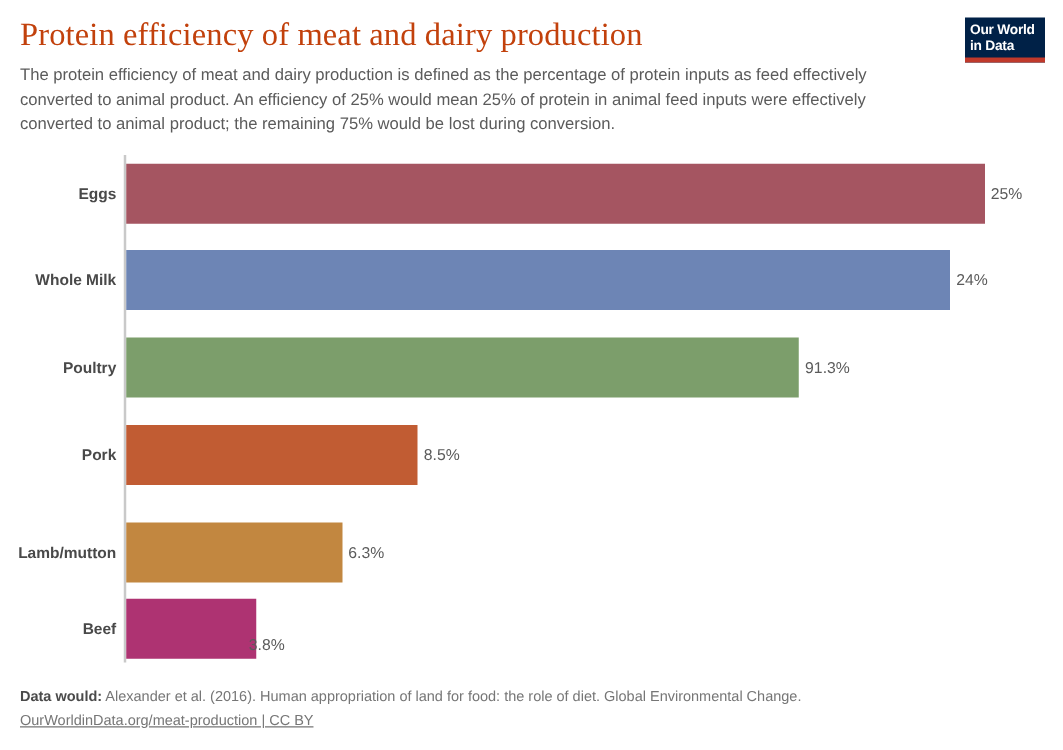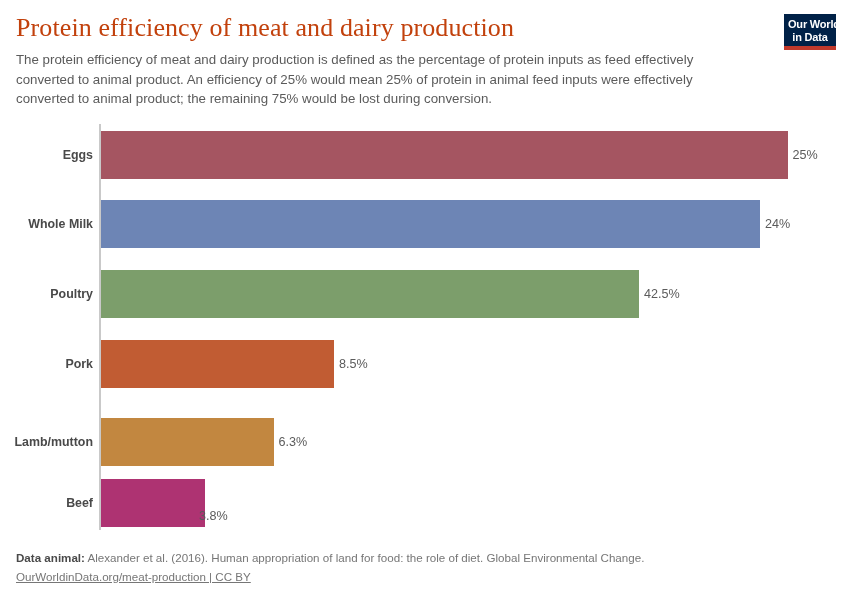--- a/index.html
+++ b/index.html
@@ -45,26 +45,26 @@
     color: #5b5b5b;
     max-width: 735px;
     font-weight: 400;
   }
 
   
   .logo {
     position: absolute;
     right: 14px;
     top: 14px;
-    width: 52px;
+    width: 64px;
     background: #002147;
     border-bottom: 4px solid #c0392b;
     padding: 4px 4px 3px 4px;
     box-sizing: border-box;
-    text-align: center;
+    text-align: left;
   }
   .logo-line {
     color: #ffffff;
     font-size: 11px;
     line-height: 12.5px;
     font-weight: 700;
     letter-spacing: -0.2px;
     white-space: nowrap;
   }
 
@@ -161,21 +161,21 @@
           <div class="val-label" style="left: 792.5px;">25%</div>
         </div>
         <div class="bar-row" style="top: 71.6px;">
           <div class="cat-label">Whole Milk</div>
           <div class="bar" style="width: 659.52px; background: rgb(109, 133, 181);"></div>
           <div class="val-label" style="left: 765.02px;">24%</div>
         </div>
         <div class="bar-row" style="top: 141.2px;">
           <div class="cat-label">Poultry</div>
           <div class="bar" style="width: 538.608px; background: rgb(124, 158, 107);"></div>
-          <div class="val-label" style="left: 644.108px;">42.5%</div>
+          <div class="val-label" style="left: 644.108px;">91.3%</div>
         </div>
         <div class="bar-row" style="top: 210.8px;">
           <div class="cat-label">Pork</div>
           <div class="bar" style="width: 233.58px; background: rgb(193, 92, 51);"></div>
           <div class="val-label" style="left: 339.08px;">8.5%</div>
         </div>
         <div class="bar-row" style="top: 289px;">
           <div class="cat-label">Lamb/mutton</div>
           <div class="bar" style="width: 173.124px; background: rgb(194, 135, 64);"></div>
           <div class="val-label" style="left: 278.624px;">6.3%</div>
@@ -183,19 +183,19 @@
         <div class="bar-row" style="top: 350px;">
           <div class="cat-label">Beef</div>
           <div class="bar" style="width: 104.424px; background: rgb(174, 51, 114);"></div>
           <div class="val-label" style="left: 199px; margin-top: 13px;">3.8%</div>
         </div>
       </div>
   </div>
 
   <div class="footer">
     <div>
-      <span class="src-label">Data animal:</span>
+      <span class="src-label">Data would:</span>
       <span>Alexander et al. (2016). Human appropriation of land for food: the role of diet. Global Environmental Change.</span>
     </div>
     <div class="footer-line2">OurWorldinData.org/meat-production | CC BY</div>
   </div>
 
 </div>
 
 </body></html>

